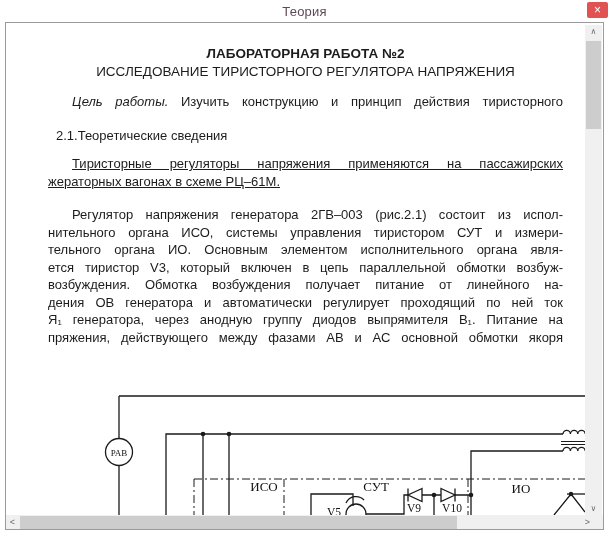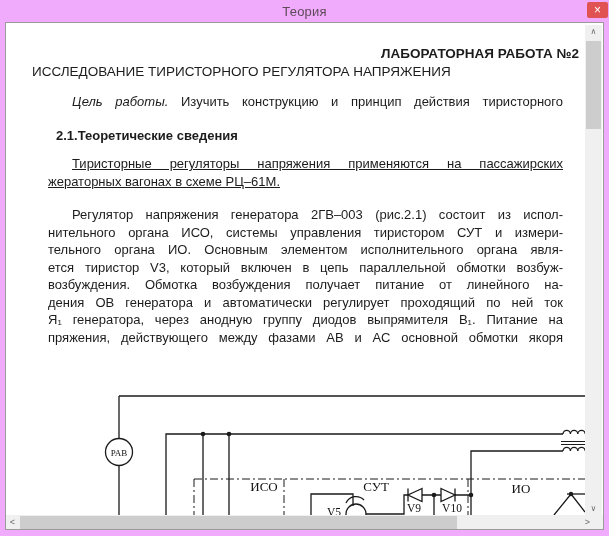--- a/index.html
+++ b/index.html
@@ -1,19 +1,19 @@
 <!DOCTYPE html>
 <html><head>
 <meta charset="utf-8">
 <style>
   html,body{margin:0;padding:0;background:#888;}
   *{box-sizing:border-box;}
   .window{
     position:relative;width:609px;height:536px;
-    background:#f0abfc;overflow:hidden;
+    background:#ffffff;overflow:hidden;
     font-family:"Liberation Sans",sans-serif;
   }
   .titlebar{
     position:absolute;left:0;top:0;width:609px;height:22px;
     display:flex;align-items:center;justify-content:center;
   }
   .title{
     font-size:13px;color:#5d4a58;letter-spacing:.2px;
   }
   .close-btn{
@@ -24,25 +24,25 @@
   }
   .panel{
     position:absolute;left:5px;top:22px;width:599px;height:508px;
     background:#fff;border:1px solid #9b9b9b;overflow:hidden;
   }
   
   .textcol{
     position:absolute;left:26px;top:20px;width:547px;
     color:#1c1c1c;font-size:13px;line-height:17.5px;
   }
-  .h1{font-weight:bold;font-size:13.5px;line-height:18px;text-align:right;padding-top:2px;}
-  .h2{font-size:13.5px;line-height:18px;text-align:left;}
+  .h1{font-weight:bold;font-size:13.5px;line-height:18px;text-align:center;padding-top:2px;}
+  .h2{font-size:13.5px;line-height:18px;text-align:center;}
   .para{margin:16px;}
   .goal-para{margin-top:12px;}
-  .section-line{margin-top:0;text-indent:24px;font-weight:bold;}
+  .section-line{margin-top:0;text-indent:24px;}
   .intro-para{margin-top:11px;text-decoration:underline;}
   .line{white-space:normal;}
   .jline{text-align:justify;text-align-last:justify;}
   .leftlast{text-align-last:left;}
   .indent{text-indent:24px;}
   .it{font-style:italic;}
   
   .diagram{position:absolute;left:1px;top:363px;width:578px;height:129px;}
   
   .vscroll{

